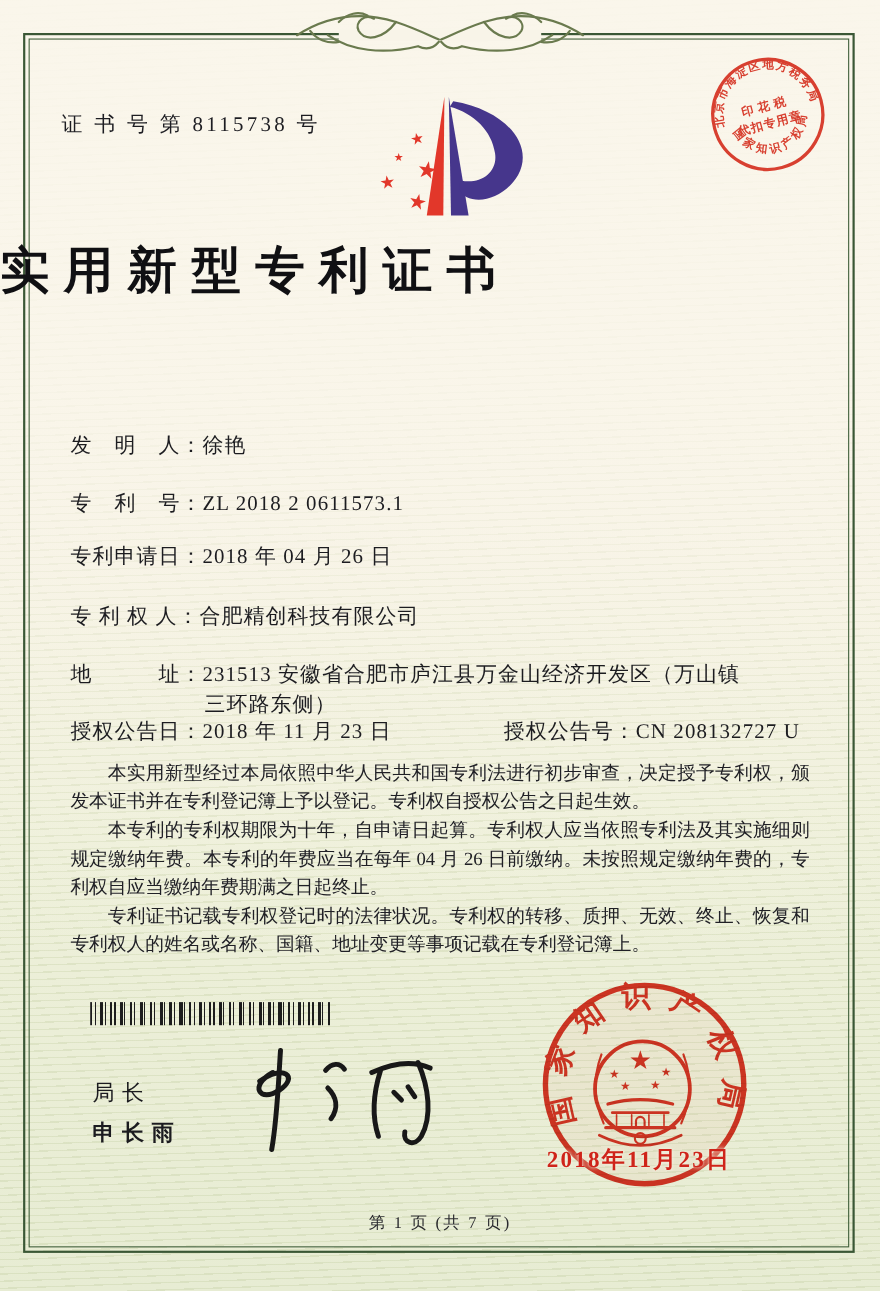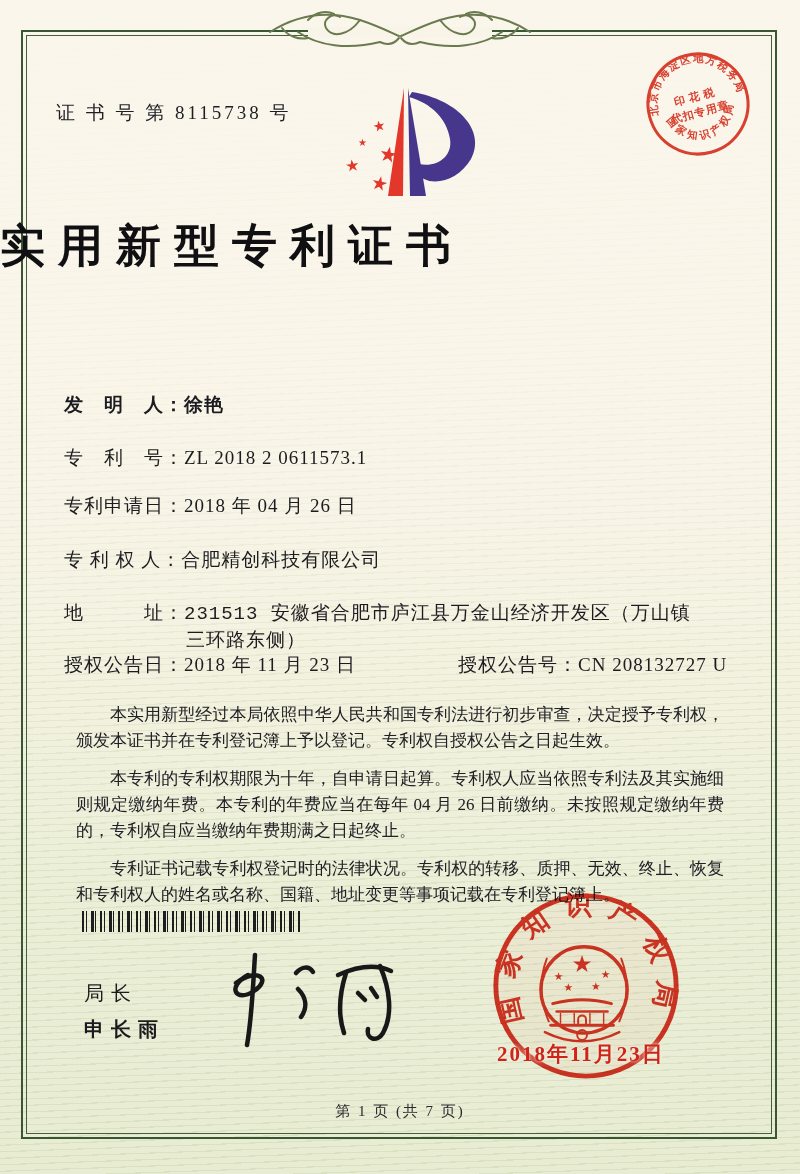--- a/index.html
+++ b/index.html
@@ -14,21 +14,21 @@
   .frame-outer{position:absolute;left:21px;top:30px;width:752px;height:1105px;border:2px solid #3a5735;}
   .frame-inner{position:absolute;left:3px;top:3px;right:3px;bottom:3px;border:1px solid #41603b;}
   .cert-no{position:absolute;left:56px;top:100px;font-size:19px;letter-spacing:3px;color:#1d1d22;}
   .title{position:absolute;left:0;top:216px;width:100%;text-align:left;font-size:45px;font-weight:bold;letter-spacing:13px;color:#101013;}
   .row{position:absolute;left:64px;font-size:19px;letter-spacing:1px;color:#1c1c20;white-space:nowrap;}
   .row .lab{color:#1c1c20;}
   .row .val{color:#1c1c20;}
   .addr2{position:absolute;left:186px;font-size:19px;letter-spacing:1px;color:#1c1c20;}
   .grantno{position:absolute;left:458px;font-size:19px;letter-spacing:1px;color:#1c1c20;white-space:nowrap;}
   .body-text{position:absolute;left:64px;top:690px;width:672px;font-size:17px;line-height:26px;text-align:justify;color:#202026;}
-  .body-text p{margin:12px;text-indent:2em;}
+  .body-text p{margin:0;text-indent:2em;}
   .barcode{position:absolute;left:82px;top:911px;width:218px;height:21px;
     background:repeating-linear-gradient(90deg,#1d1d1d 0 2px,transparent 2px 4px,#1d1d1d 4px 5px,transparent 5px 9px,#1d1d1d 9px 12px,transparent 12px 13px,#1d1d1d 13px 14px,transparent 14px 18px);}
   .sig-title{position:absolute;left:84px;top:980px;font-size:20px;font-weight:normal;letter-spacing:7px;color:#1b1b1f;}
   .sig-name{position:absolute;left:84px;top:1016px;font-size:20px;font-weight:bold;letter-spacing:7px;color:#1b1b1f;text-align:right;}
   .seal-date{position:absolute;left:497px;top:1040px;font-size:21px;font-weight:bold;color:#cf241a;letter-spacing:2px;
     text-shadow:0 0 3px rgba(246,243,228,.9),0 0 6px rgba(246,243,228,.7);}
   .footer{position:absolute;left:0;top:1102px;width:100%;text-align:center;font-size:15px;letter-spacing:2px;color:#2a2a2e;}
   svg.abs{position:absolute;}
   .seal{mix-blend-mode:multiply;opacity:.96;}
 </style>
@@ -81,33 +81,33 @@
       <text font-size="10.5" letter-spacing="3" font-weight="bold">
         <textPath href="#taxBottom" startOffset="50%" text-anchor="middle">国家知识产权局</textPath>
       </text>
       <text x="56" y="52" font-size="11" letter-spacing="4" text-anchor="middle" font-weight="bold">印花税</text>
       <text x="56" y="68" font-size="11" letter-spacing="1" text-anchor="middle" font-weight="bold">代扣专用章</text>
     </g>
   </svg>
 
   <div class="title">实用新型专利证书</div>
 
-  <div class="row" style="top:392px;font-weight:bold;">
+  <div class="row" style="top:392px;">
     <span class="lab">发　明　人：</span><span class="val">徐艳</span>
   </div>
   <div class="row" style="top:445px;">
     <span class="lab">专　利　号：</span><span class="val">ZL 2018 2 0611573.1</span>
   </div>
   <div class="row" style="top:493px;">
     <span class="lab">专利申请日：</span><span class="val">2018 年 04 月 26 日</span>
   </div>
   <div class="row" style="top:547px;">
     <span class="lab">专 利 权 人：</span><span class="val">合肥精创科技有限公司</span>
   </div>
-  <div class="row" style="top:600px;font-family:Liberation Mono, monospace;">
+  <div class="row" style="top:600px;">
     <span class="lab">地　　　址：</span><span class="val">231513 安徽省合肥市庐江县万金山经济开发区（万山镇</span>
   </div>
   <div class="addr2" style="top:627px;">三环路东侧）</div>
   <div class="row" style="top:652px;">
     <span class="lab">授权公告日：</span><span class="val">2018 年 11 月 23 日</span>
   </div>
   <div class="grantno" style="top:652px;font-family:Liberation Serif, serif;">
     <span class="lab">授权公告号：</span><span class="val">CN 208132727 U</span>
   </div>
 

